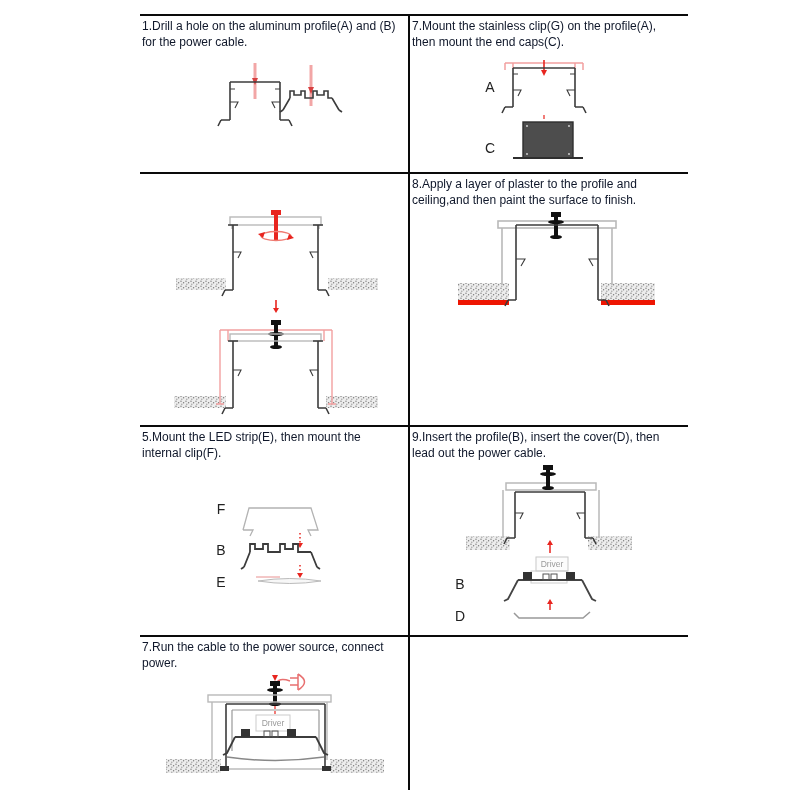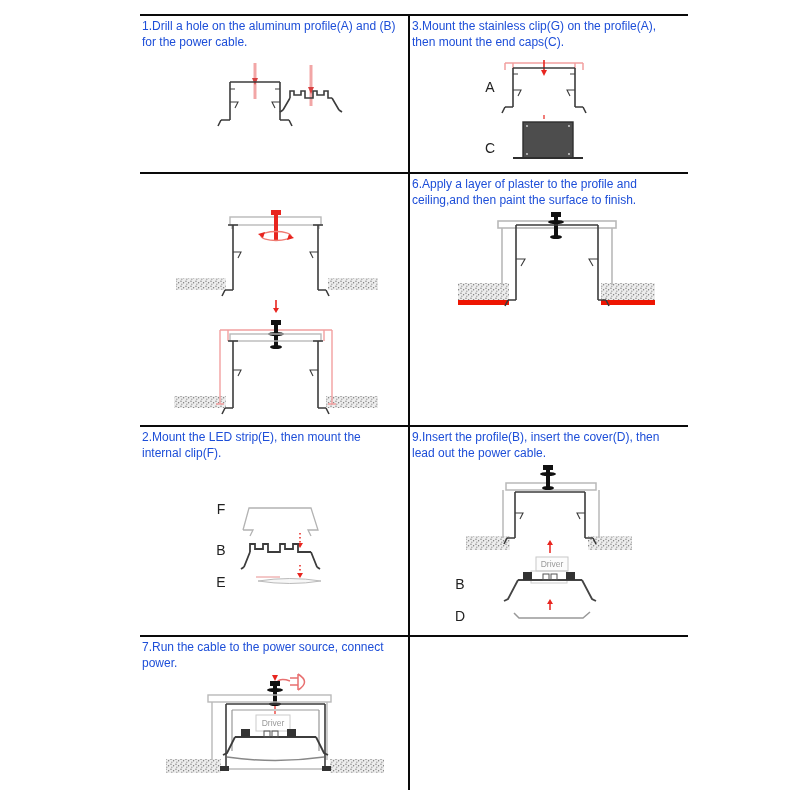--- a/index.html
+++ b/index.html
@@ -1,17 +1,17 @@
 <!DOCTYPE html>
 <html><head>
 <meta charset="utf-8">
 <style>
   html,body{margin:0;padding:0;background:#ffffff;}
   .sheet{position:relative;width:800px;height:800px;background:#ffffff;
-         font-family:"Liberation Sans",sans-serif;color:#1d4ed8;overflow:hidden;}
+         font-family:"Liberation Sans",sans-serif;color:#0f172a;overflow:hidden;}
   .grid{position:absolute;left:140px;top:14px;width:548px;border-top:2px solid #0a0a0a;}
   .row{display:flex;border-bottom:2px solid #0a0a0a;}
   .row.last{border-bottom:none;}
   .r1{height:156px}.r2{height:251px}.r3{height:208px}.r4{height:153px}
   .cell{position:relative;overflow:hidden;}
   .cl{width:268px;border-right:2px solid #0a0a0a;}
   .cr{width:278px;}
   .instruction{font-size:12px;line-height:16px;padding:2px 0 0 2px;white-space:pre-line;}
   .diag{position:absolute;left:0;}
   text{font-family:"Liberation Sans",sans-serif;}
@@ -41,21 +41,21 @@
             <line x1="171" y1="3" x2="171" y2="44" stroke="#f2a6a6" stroke-width="3"></line>
             <polygon points="168,25 174,25 171,32" fill="#d84040"></polygon>
           </g>
           <g stroke="#3c3c3c" stroke-width="1.6" fill="none">
             <path d="M150,36 v-7 h4 v4 h7 v-4 h4 v7 h8 v-7 h4 v4 h7 v-4 h4 v7 h4"></path>
             <path d="M150,36 L143,48 M192,36 L199,48 M143,48 l-3,2 M199,48 l3,2"></path>
           </g>
         </svg>
       </div>
       <div class="cell cr">
-        <div class="instruction">3.Mount the stainless clip(G) on the profile(A),
+        <div class="instruction">7.Mount the stainless clip(G) on the profile(A),
 then mount the end caps(C).</div>
         <svg class="diag" style="top:44px" width="278" height="112" viewBox="0 0 278 112">
           <text class="lbl" x="80" y="32" text-anchor="middle">A</text>
           <g stroke="#f2a0a0" stroke-width="1.5" fill="none">
             <path d="M95,3 H173 M95,3 V10 M173,3 V10 M103,3 V9 M165,3 V9"></path>
           </g>
           <g>
             <line x1="134" y1="0" x2="134" y2="10" stroke="#e8251f" stroke-width="1.6"></line>
             <polygon points="131,10 137,10 134,16" fill="#e8251f"></polygon>
           </g>
@@ -125,21 +125,21 @@
           <g stroke="#b9b9b9" stroke-width="1.4" fill="none">
             <rect x="90" y="124" width="91" height="7"></rect>
           </g>
           <g stroke="#3c3c3c" stroke-width="1.6" fill="none">
             <path d="M88,131 H98 M173,131 H183 M93,131 V198 M178,131 V198 M93,198 H85 M178,198 H186 M85,198 L82,204 M186,198 L189,204"></path>
             <path stroke-width="1.1" d="M93,160 h8 l-3,6 M178,160 h-8 l3,6"></path>
           </g>
         </svg>
       </div>
       <div class="cell cr">
-        <div class="instruction">6.Apply a layer of plaster to the profile and
+        <div class="instruction">8.Apply a layer of plaster to the profile and
 ceiling,and then paint the surface to finish.</div>
         <svg class="diag" style="top:38px" width="278" height="108" viewBox="0 0 278 108">
           <defs>
             <pattern id="hatch4" width="5" height="5" patternUnits="userSpaceOnUse">
               <rect width="5" height="5" fill="#ededed"></rect>
               <circle cx="1" cy="1.2" r="0.8" fill="#909090"></circle>
               <circle cx="3.6" cy="2.8" r="0.7" fill="#7d7d7d"></circle>
               <circle cx="1.8" cy="4.2" r="0.7" fill="#a0a0a0"></circle>
             </pattern>
           </defs>
@@ -160,21 +160,21 @@
           <g stroke="#3c3c3c" stroke-width="1.6" fill="none">
             <path d="M106,13 H188 M106,13 V88 M188,13 V88 M106,88 H98 M188,88 H196 M98,88 L95,94 M196,88 L199,94"></path>
             <path stroke-width="1.1" d="M106,47 h9 l-4,7 M188,47 h-9 l4,7"></path>
           </g>
         </svg>
       </div>
     </div>
 
     <div class="row r3">
       <div class="cell cl">
-        <div class="instruction">2.Mount the LED strip(E), then mount the
+        <div class="instruction">5.Mount the LED strip(E), then mount the
 internal clip(F).</div>
         <svg class="diag" style="top:60px" width="268" height="110" viewBox="0 0 268 110">
           <text class="lbl" x="81" y="27" text-anchor="middle">F</text>
           <g stroke="#b3b3b3" stroke-width="1.3" fill="none">
             <path d="M103,43 L109,21 H171 L178,43 H168 L171,49 M103,43 H113 L110,49"></path>
           </g>
           <g>
             <line x1="160" y1="46" x2="160" y2="56" stroke="#e8251f" stroke-width="1.5" stroke-dasharray="1.5,2.5"></line>
             <polygon points="157,56 163,56 160,61" fill="#e8251f"></polygon>
           </g>

